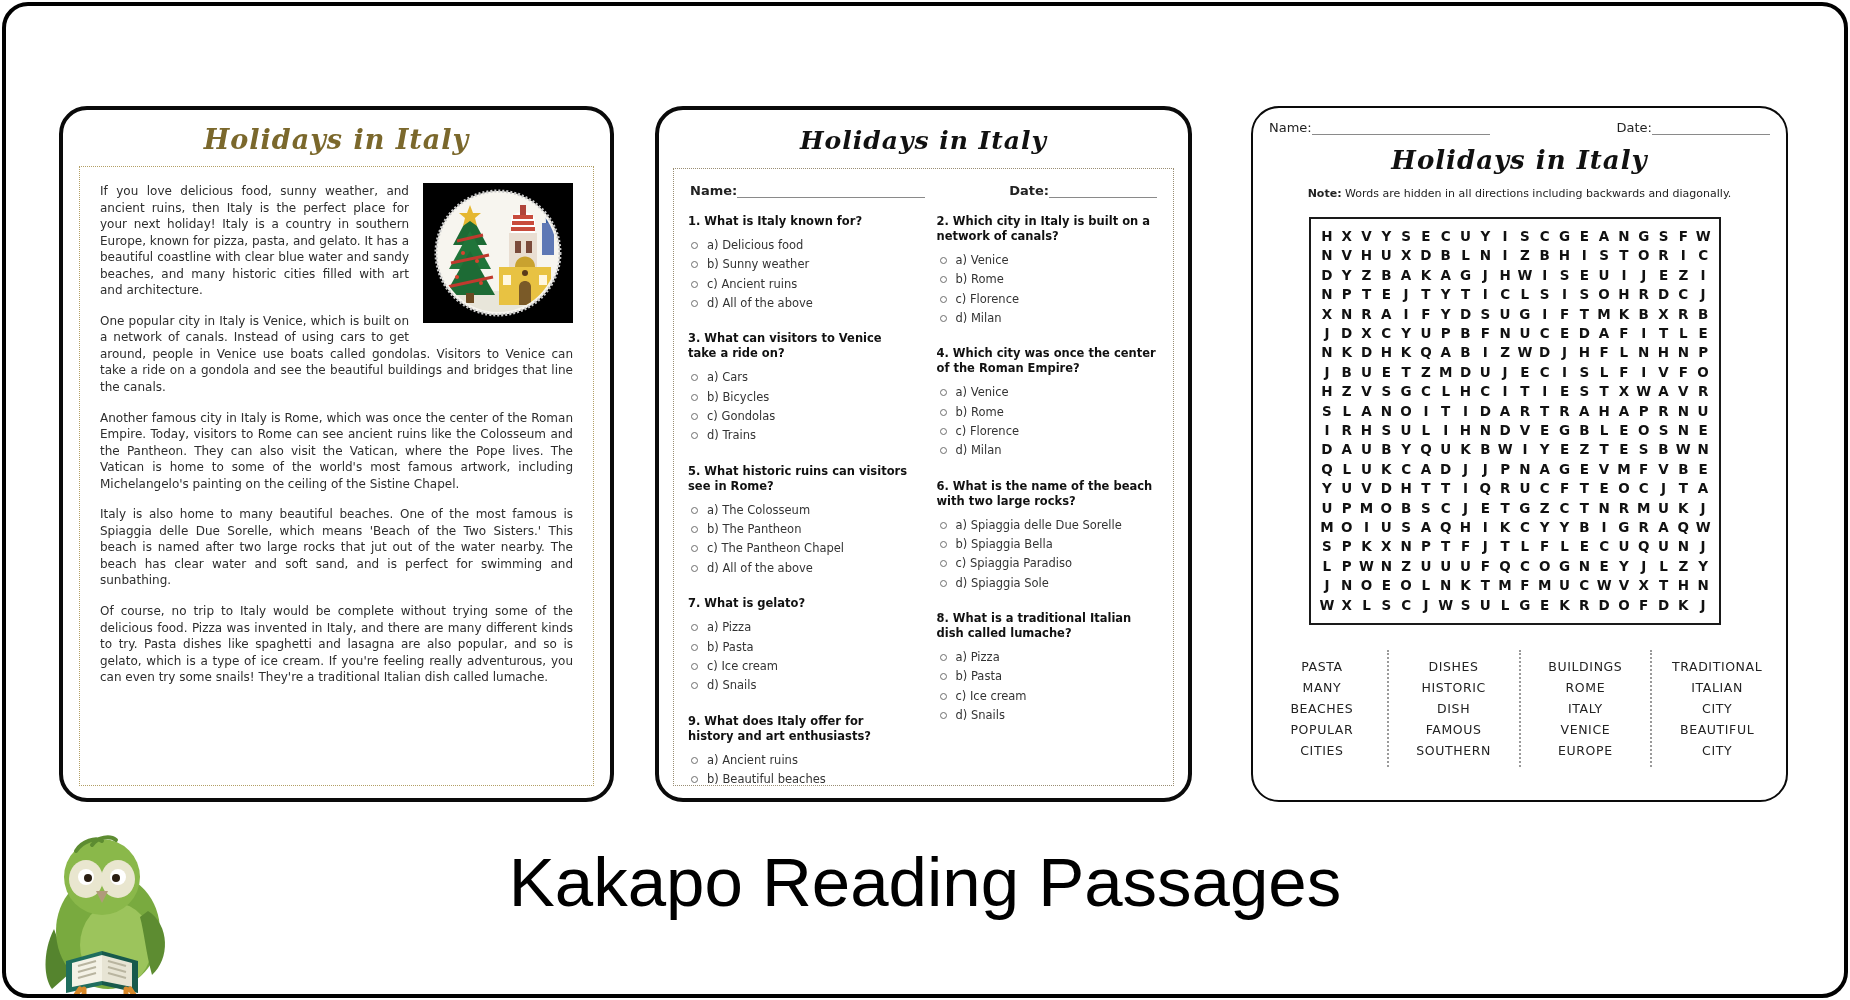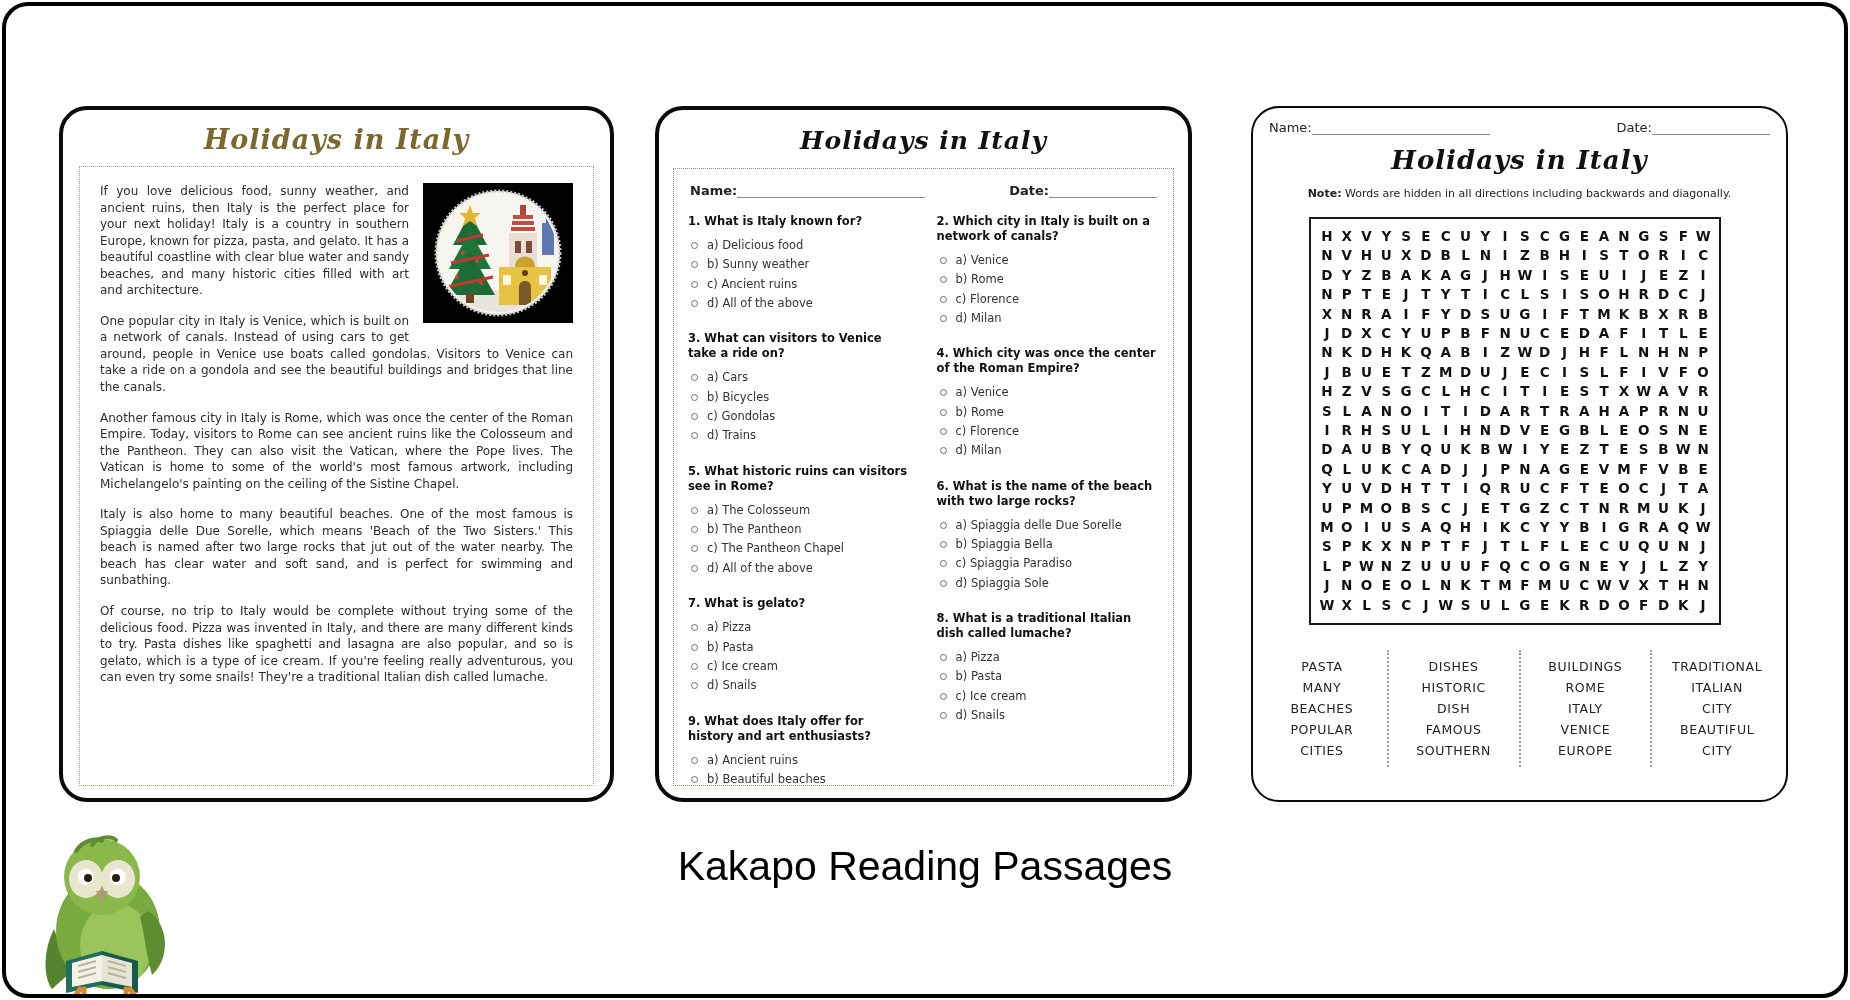--- a/index.html
+++ b/index.html
@@ -59,21 +59,21 @@
   .ws-row{display:grid;grid-template-columns:repeat(20,1fr);}
   .ws-cell{text-align:center;font-size:13.5px;font-weight:bold;color:#111;
        line-height:19px;font-family:"DejaVu Sans","Liberation Sans",sans-serif;}
   .word-bank{position:absolute;left:4px;right:4px;top:542px;display:flex;}
   .word-col{flex:1;text-align:center;padding:6px 0;}
   .word-col + .word-col{border-left:2px dotted #9a9a9a;}
   .word{font-size:12.5px;color:#222;line-height:21px;letter-spacing:0.6px;}
 
   
   .brand{position:absolute;left:0;right:0;top:843px;text-align:center;
-       font-size:41px;color:#000;font-family:"Liberation Sans","DejaVu Sans",sans-serif;}
+       font-size:69px;color:#000;font-family:"Liberation Sans","DejaVu Sans",sans-serif;}
   .logo{position:absolute;left:36px;top:833px;width:156px;height:162px;}
 </style>
 </head>
 <body>
 
 <div class="outer-frame"></div>
 
 <section class="page page-1">
   <h1 class="script-title">Holidays in Italy</h1>
   <div class="passage-box">

